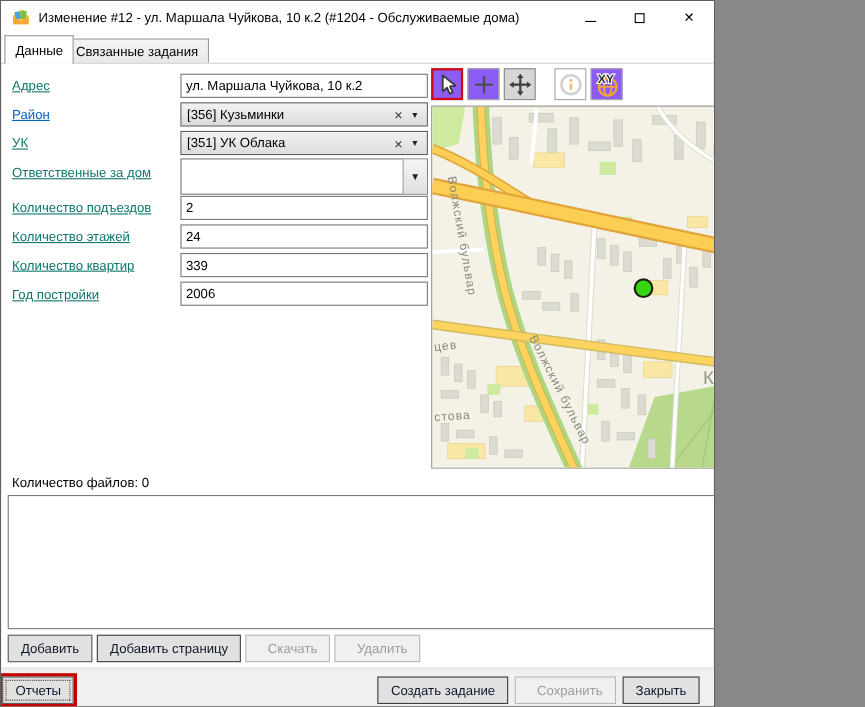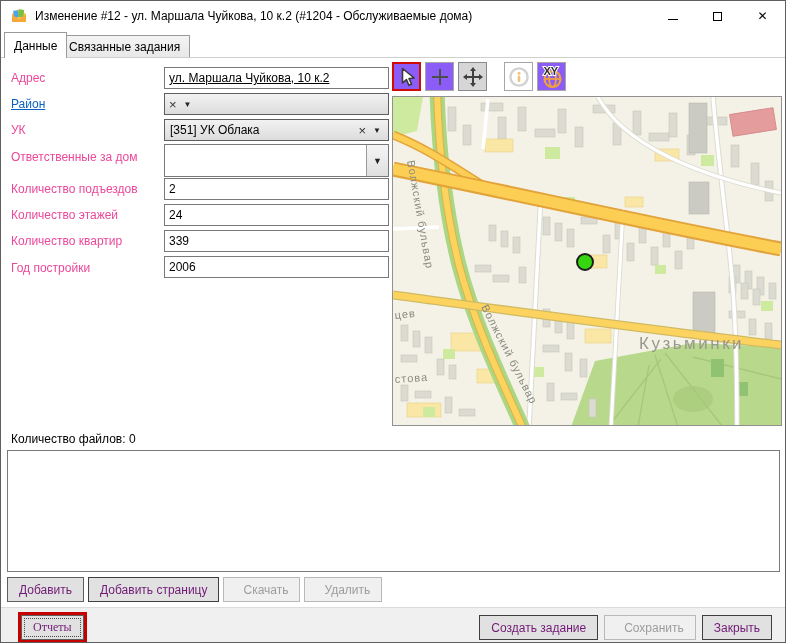--- a/index.html
+++ b/index.html
@@ -1,37 +1,37 @@
 <!DOCTYPE html>
 <html><head>
 <meta charset="utf-8">
 <style>
   * { box-sizing: border-box; margin: 0; padding: 0; }
   html,body { background:#888; }
   body { font-family: "Liberation Sans", sans-serif; }
   .window {
-    position: relative; width: 786px; height: 643px;
+    position: relative; width: 650px; height: 643px;
     background: #fff; border: 1px solid #5f5f5f; overflow: hidden;
   }
   
   .titlebar { position:absolute; top:0; left:0; right:0; height:30px; background:#fff; display:flex; align-items:center; }
   .app-icon { margin-left:9px; width:18px; height:18px; flex:0 0 auto; }
   .title-text { margin-left:7px; font-size:12px; color:#000; white-space:nowrap; }
   .winbtns { margin-left:auto; display:flex; height:30px; }
   .winbtn { width:45px; height:30px; display:flex; align-items:center; justify-content:center; cursor:default; }
   .glyph-min { width:10px; border-top:1px solid #000; display:block; margin-top:6px; }
   .glyph-max { width:9px; height:9px; border:1px solid #000; display:block; }
   .glyph-close { font-size:12px; color:#000; line-height:1; }
   
   .tabline { position:absolute; top:56px; left:0; right:0; height:1px; background:#cfcfcf; z-index:1; }
   .tab { position:absolute; font-size:12px; color:#000; display:flex; align-items:center; padding:0 9px; cursor:default; }
   .tab.active { top:31px; left:3px; height:26px; background:#fff; border:1px solid #9a9a9a; border-bottom:none; z-index:3; }
   .tab.inactive { top:34px; left:58px; height:22px; background:linear-gradient(#f4f4f4,#e8e8e8); border:1px solid #9a9a9a; border-bottom:none; z-index:0; }
   
-  .flabel { position:absolute; left:10px; font-size:12px; color:#ec4899; white-space:nowrap; }
+  .flabel { position:absolute; left:10px; font-size:12px; color:#0f766e; white-space:nowrap;text-decoration:underline; }
   .flabel.link { color:#0b61c2; text-decoration:underline; cursor:pointer; }
   .finput {
     position:absolute; left:163px; width:225px; height:22px;
     border:1px solid #787878; font-family:"Liberation Sans",sans-serif; font-size:12px; padding:0 4px; color:#000; background:#fff; outline:none;
   }
   .combo {
     position:absolute; left:163px; width:225px; height:22px;
     background:linear-gradient(#f2f2f2,#dcdcdc); border:1px solid #5e5e5e;
     display:flex; align-items:center; font-size:12px; cursor:default;
   }
@@ -50,28 +50,28 @@
   .tool.pressed { background:#d6d6d6; border-color:#8a8a8a; }
   .tool.white { background:#fff; }
   .tool.gap-left { margin-left:13px; }
   
   .mapbox { position:absolute; left:391px; top:95px; width:390px; height:330px; border:1px solid #919191; overflow:hidden; background:#f4f2e6; }
   
   .files-label { position:absolute; left:10px; top:431px; font-size:12px; color:#000; }
   .files-box { position:absolute; left:6px; top:449px; width:773px; height:122px; background:#fff; border:1px solid #7a7a7a; }
   .filebtns { position:absolute; left:6px; top:576px; display:flex; gap:4px; }
   .btn {
-    font-family:"Liberation Sans",sans-serif; font-size:12px; color:#701a75;
+    font-family:"Liberation Sans",sans-serif; font-size:12px; color:#0f172a;
     background:#e1e1e1; border:1px solid #5e5e5e; padding:3px 11px; height:25px; cursor:pointer; white-space:nowrap;
   }
   .btn:disabled, .btn.disabled { background:#f0f0f0; border-color:#b9b9b9; color:#9d9d9d; cursor:default;padding-left:19px; }
   .btn.bold-border { border:1px solid #3f3f3f; }
   
   .footer { position:absolute; top:606px; left:0; right:0; bottom:0; background:#f0f0f0; border-top:1px solid #dcdcdc; }
-  .reports-btn { position:absolute; left:20px; top:7px; box-shadow:0 0 0 3px #c70000; position:absolute;font-family:Liberation Serif, serif; }
+  .reports-btn { position:absolute; left:1px; top:7px; box-shadow:0 0 0 3px #c70000; position:absolute; }
   .reports-btn .inner-focus { position:absolute; inset:2px; border:1px dotted #4a4a4a; pointer-events:none; }
   .rightbtns { position:absolute; right:13px; top:7px; display:flex; gap:6px; }
   
   .street-label { font-size:11px; fill:#8a8a80; letter-spacing:1px; }
   .district-label { font-size:17px; fill:#98988e; letter-spacing:2.5px; }
 </style>
 </head>
 <body>
 
 <div class="window">
@@ -95,24 +95,25 @@
           <span class="glyph-close">✕</span>
         </div>
     </div>
   </div>
 
   <div class="tabline"></div>
   <div class="tab active">Данные</div>
   <div class="tab inactive">Связанные задания</div>
 
   <span class="flabel" style="top:70px">Адрес</span>
-  <input class="finput" style="top: 66px; text-decoration: underline;" value="ул. Маршала Чуйкова, 10 к.2">
+  <input class="finput" style="top: 66px;" value="ул. Маршала Чуйкова, 10 к.2">
 
   <span class="flabel link" style="top:96px">Район</span>
   <div class="combo" style="top:92px">
+    <span class="ctext">[356] Кузьминки</span>
     <span class="cclear">×</span>
     <span class="cdrop">▼</span>
   </div>
 
   <span class="flabel" style="top:122px">УК</span>
   <div class="combo" style="top:118px">
     <span class="ctext">[351] УК Облака</span>
     <span class="cclear">×</span>
     <span class="cdrop">▼</span>
   </div>

